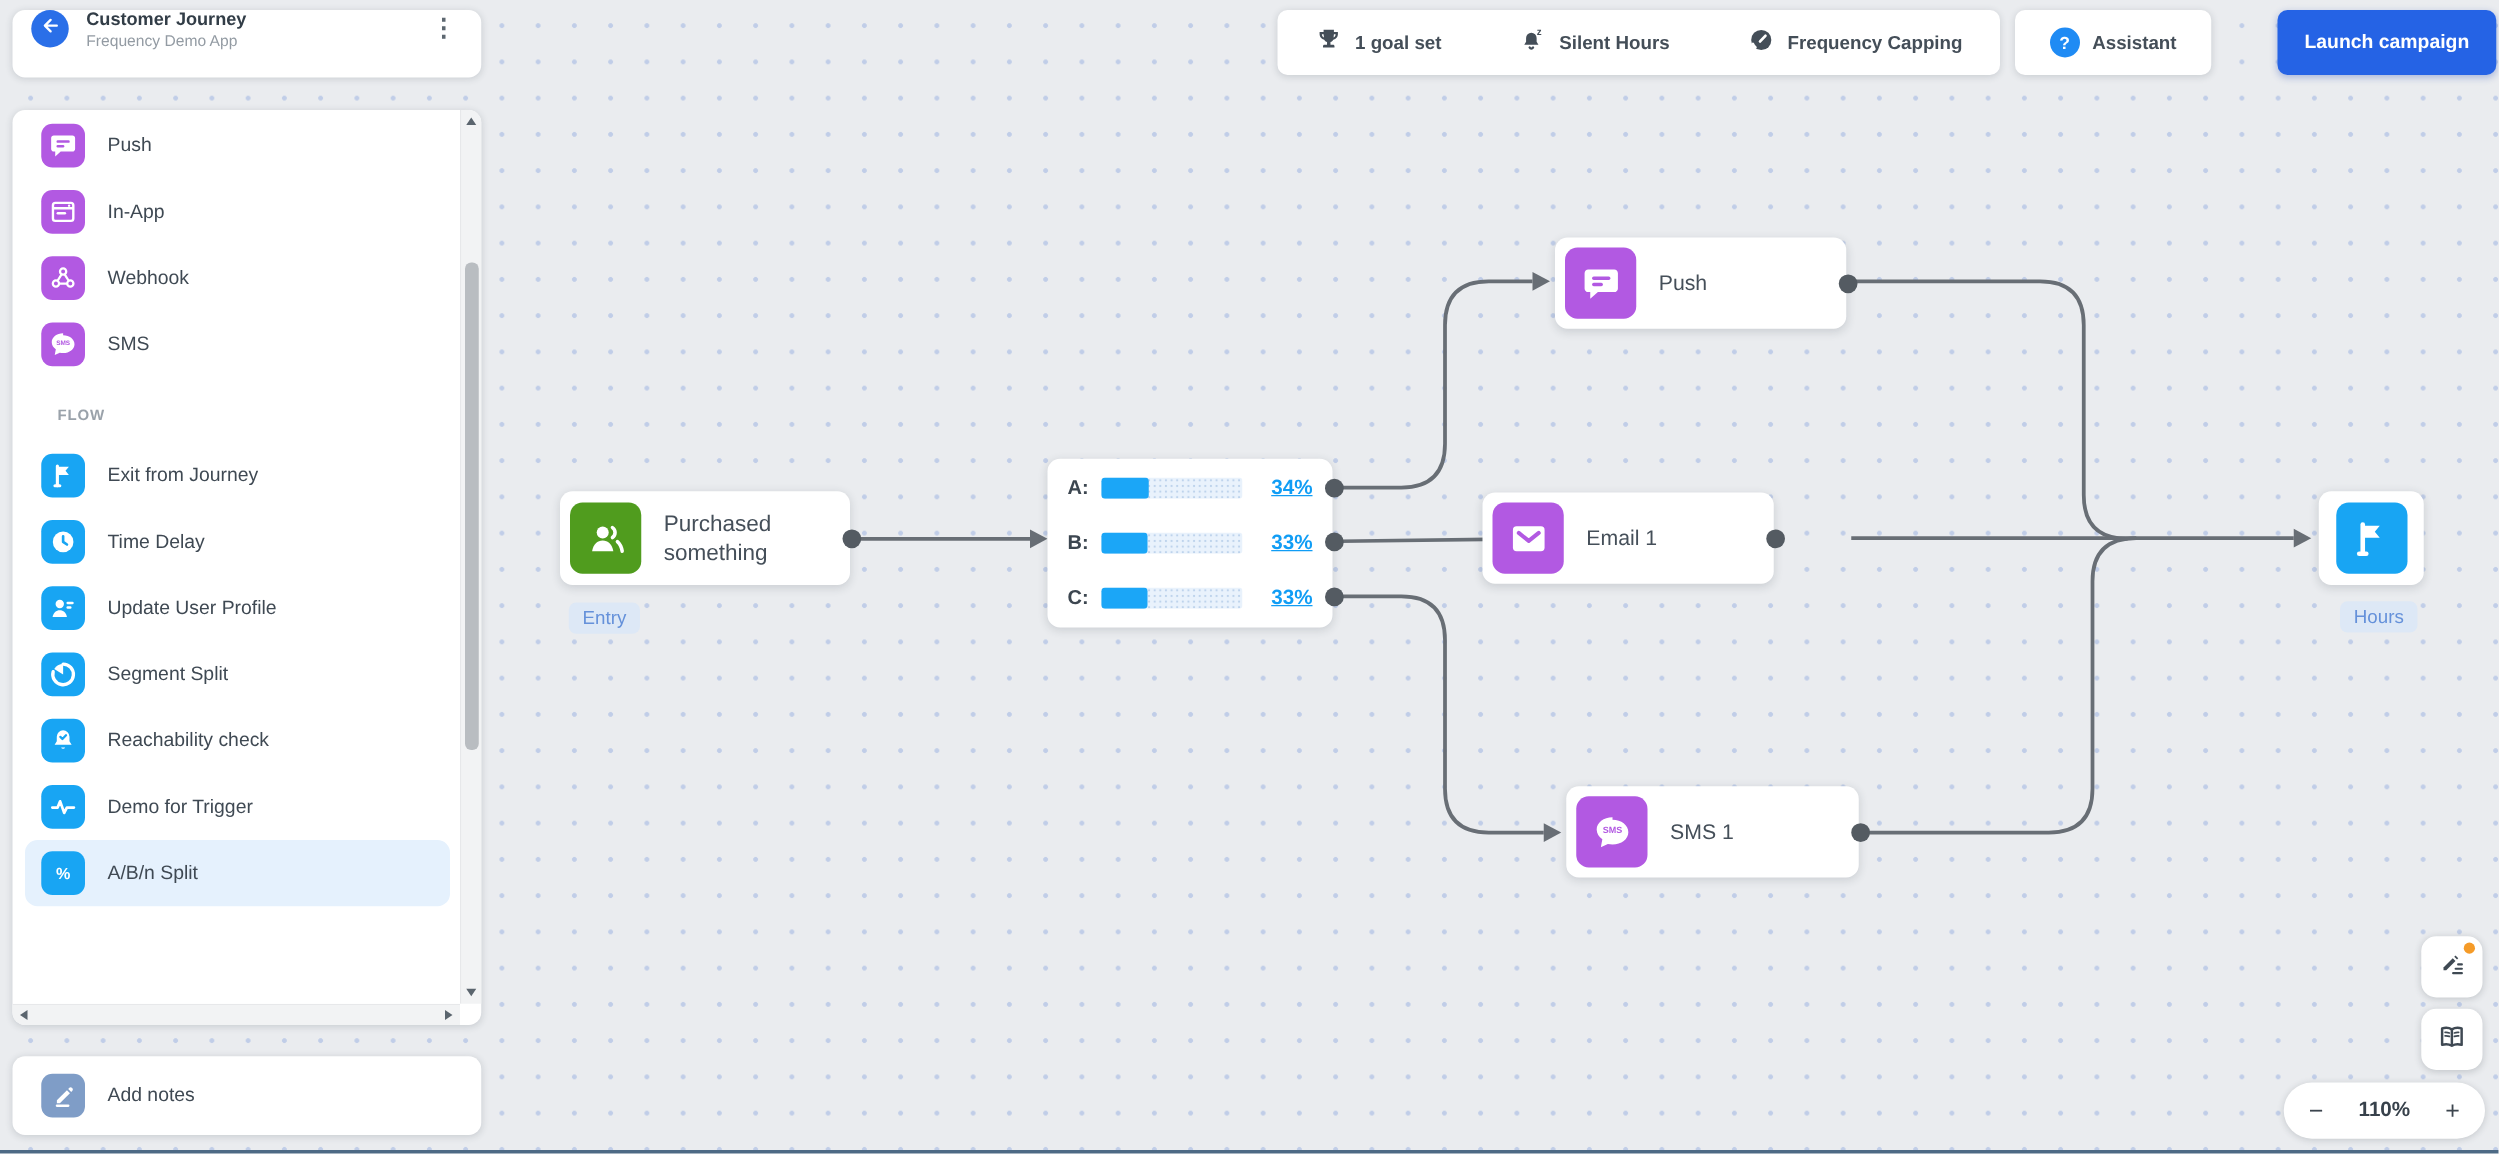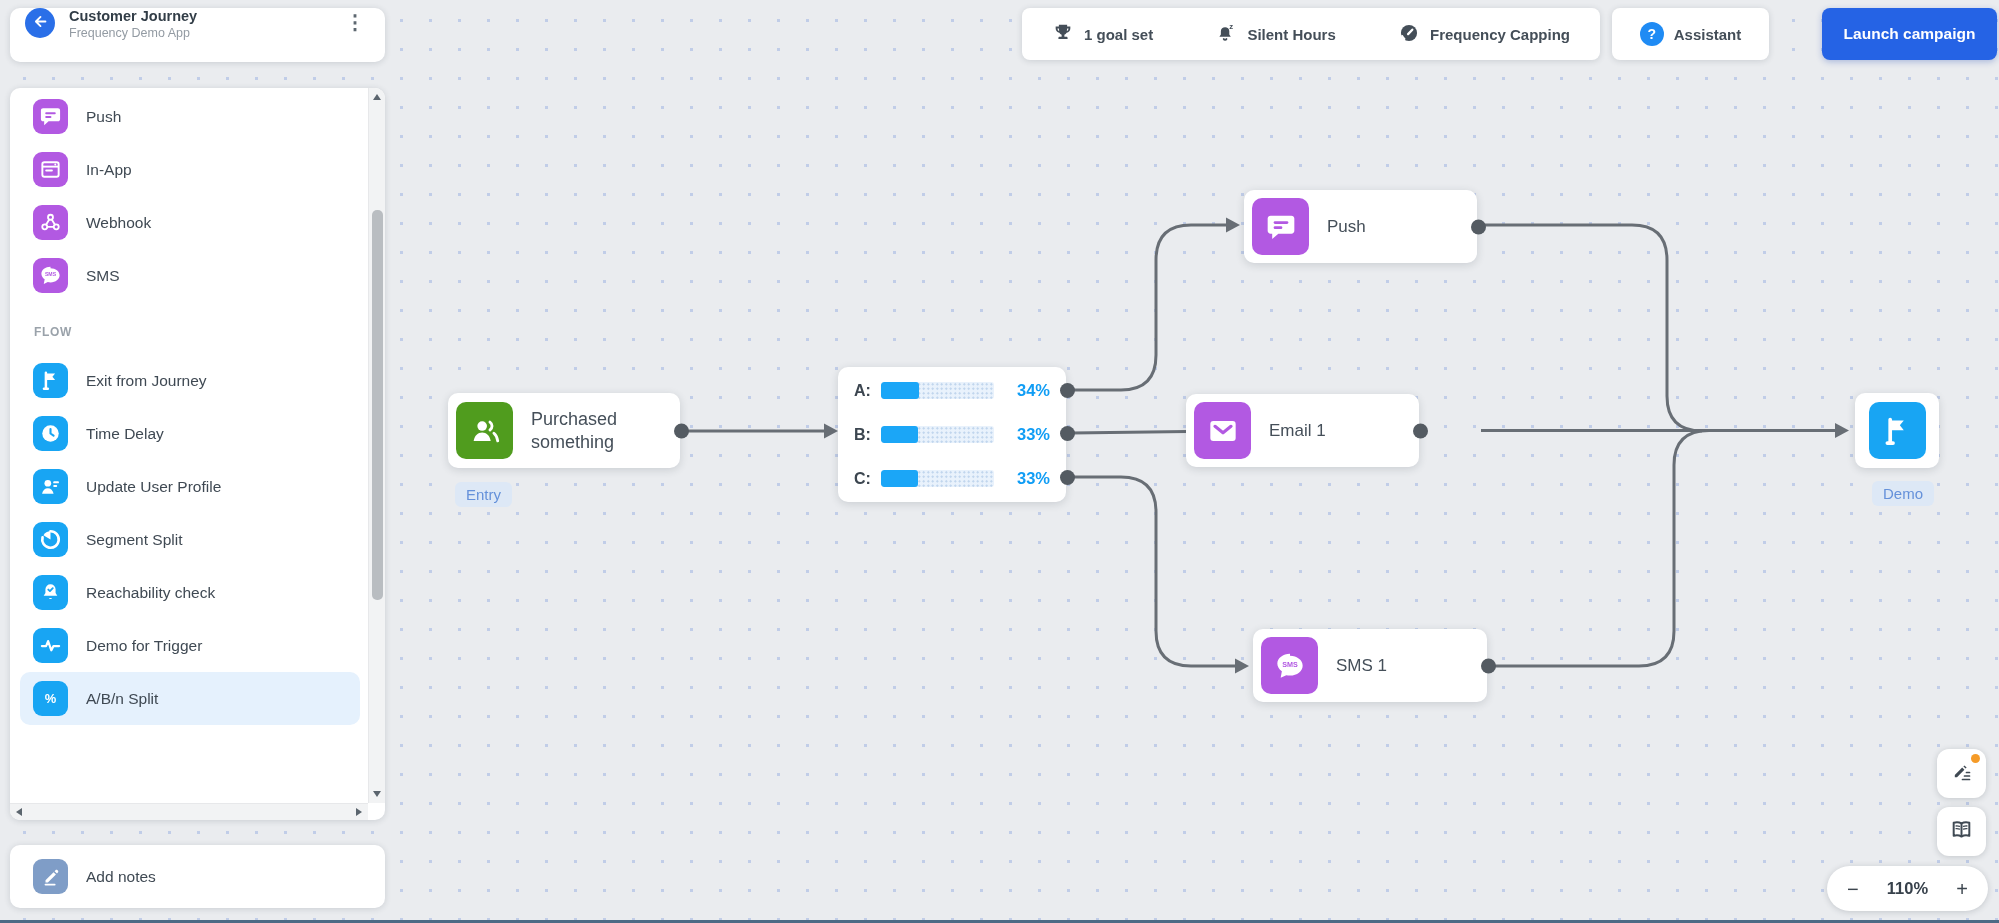--- a/index.html
+++ b/index.html
@@ -27,21 +27,21 @@
   .side-list{ position:absolute; left:0; top:2px; right:17px; bottom:17px; overflow:hidden; }
   .srow{ height:53px; display:flex; align-items:center; padding-left:13px; margin:0 8px 0 10px;
     border-radius:10px; cursor:pointer; }
   .srow.active{ background:#e5f1fd; }
   .sicon{ width:35px; height:35px; border-radius:9px; display:flex; align-items:center;
     justify-content:center; flex-shrink:0;}
   .sicon.purple{ background:#b259e2; }
   .sicon.blue{ background:#18a5f3; }
   .sicon.slate{ background:#7f9dc7; }
   .slabel{ margin-left:18px; font-size:15.5px; color:#3f4953; }
-  .flow-heading{ height:44px; margin-top:8px; display:flex; align-items:center; padding-left:24px;
+  .flow-heading{ height:44px; margin-top:8px; display:flex; align-items:center; padding-left:36px;
     font-size:12px; font-weight:700; letter-spacing:.7px; color:#9aa2aa; }
 
   
   .vscroll{ position:absolute; top:0; right:0; width:17px; height:calc(100% - 17px);
     background:#f2f3f4; border-left:1px solid #e7e8ea; border-radius:0 10px 0 0; cursor:pointer;}
   .vthumb{ position:absolute; left:3px; width:11px; top:122px; height:390px; background:#b9bdc1; border-radius:5px;}
   .hscroll{ position:absolute; bottom:0; left:0; width:calc(100% - 17px); height:17px;
     background:#f2f3f4; border-top:1px solid #e7e8ea; border-radius:0 0 0 10px; cursor:pointer;}
   .tri{ width:0; height:0; position:absolute; }
   .tri-up{ left:4px; top:6px; border-left:4.5px solid transparent; border-right:4.5px solid transparent; border-bottom:6px solid #5b656e;}
@@ -85,21 +85,21 @@
   .split-node{ position:absolute; left:838px; top:367px; width:228px; height:135px; background:#fff;
     border-radius:10px; box-shadow:0 2px 8px rgba(40,50,60,.16); padding:13px 16px;
     display:flex; flex-direction:column; justify-content:space-between; }
   .split-row{ display:flex; align-items:center; height:21px; }
   .split-label{ width:27px; font-weight:700; font-size:16px; color:#3c4650; }
   .split-track{ flex:1; height:17px; border-radius:3px; position:relative; margin-right:10px;
     background-color:#e9f2fc;
     background-image:radial-gradient(rgba(90,140,200,.30) 0.9px, transparent 1.2px);
     background-size:4.5px 4.5px; overflow:hidden;}
   .split-fill{ position:absolute; left:0; top:0; bottom:0; background:#1ba6f7; border-radius:3px; }
-  .split-pct{ width:46px; text-align:right; color:#109df5; font-weight:700; font-size:16.5px; }
+  .split-pct{ width:46px; text-align:right; color:#109df5; font-weight:700; font-size:16.5px;text-decoration:underline; }
   .split-dot{ position:absolute; right:-9px; width:15px; height:15px; border-radius:50%;
     background:#545b62; cursor:pointer; }
 
   
   .fab{ position:absolute; width:49px; height:49px; background:#fff; border-radius:12px;
     box-shadow:0 1px 6px rgba(40,50,60,.2); display:flex; align-items:center; justify-content:center;
     color:#3f4953; cursor:pointer; }
   .fab .notif{ position:absolute; top:5px; right:6px; width:9px; height:9px; border-radius:50%; background:#f59b28;}
   .zoom-pill{ position:absolute; left:1827px; top:866px; width:161px; height:45px; background:#fff;
     border-radius:23px; box-shadow:0 1px 6px rgba(40,50,60,.2); display:flex; align-items:center;
@@ -411,21 +411,21 @@
 
   <div class="node" style="left:1855px; top:393px; width:84px; height:75px; justify-content:center;">
     <div class="nicon blue">
       <svg width="34" height="34" viewBox="0 0 24 24">
           <path d="M7.2 20.5V4" stroke="#fff" stroke-width="2.6" stroke-linecap="round"></path>
           <path d="M7.2 4.6h9.6l-2.8 3.4 2.8 3.4H7.2z" fill="#fff"></path>
           <path d="M5.2 20.5h4" stroke="#fff" stroke-width="2.6" stroke-linecap="round"></path>
         </svg>
     </div>
   </div>
-  <div class="badge" style="left:1872px; top:481px;">Demo</div>
+  <div class="badge" style="left:1872px; top:481px;">Hours</div>
 
   <div class="fab" style="left:1937px; top:749px;">
     <span>
       <svg width="24" height="24" viewBox="0 0 24 24">
           <path d="M4.8 15l7.4-7.4 2.2 2.2L7 17.2H4.8z" fill="currentColor"></path>
           <path d="M13.4 6.4l1-1 2.2 2.2-1 1z" fill="currentColor"></path>
           <path d="M16.5 12.5h3M14.5 16h5M12.5 19.5h7" stroke="currentColor" stroke-width="1.7" stroke-linecap="round"></path>
         </svg>
     </span>
     <span class="notif"></span>

